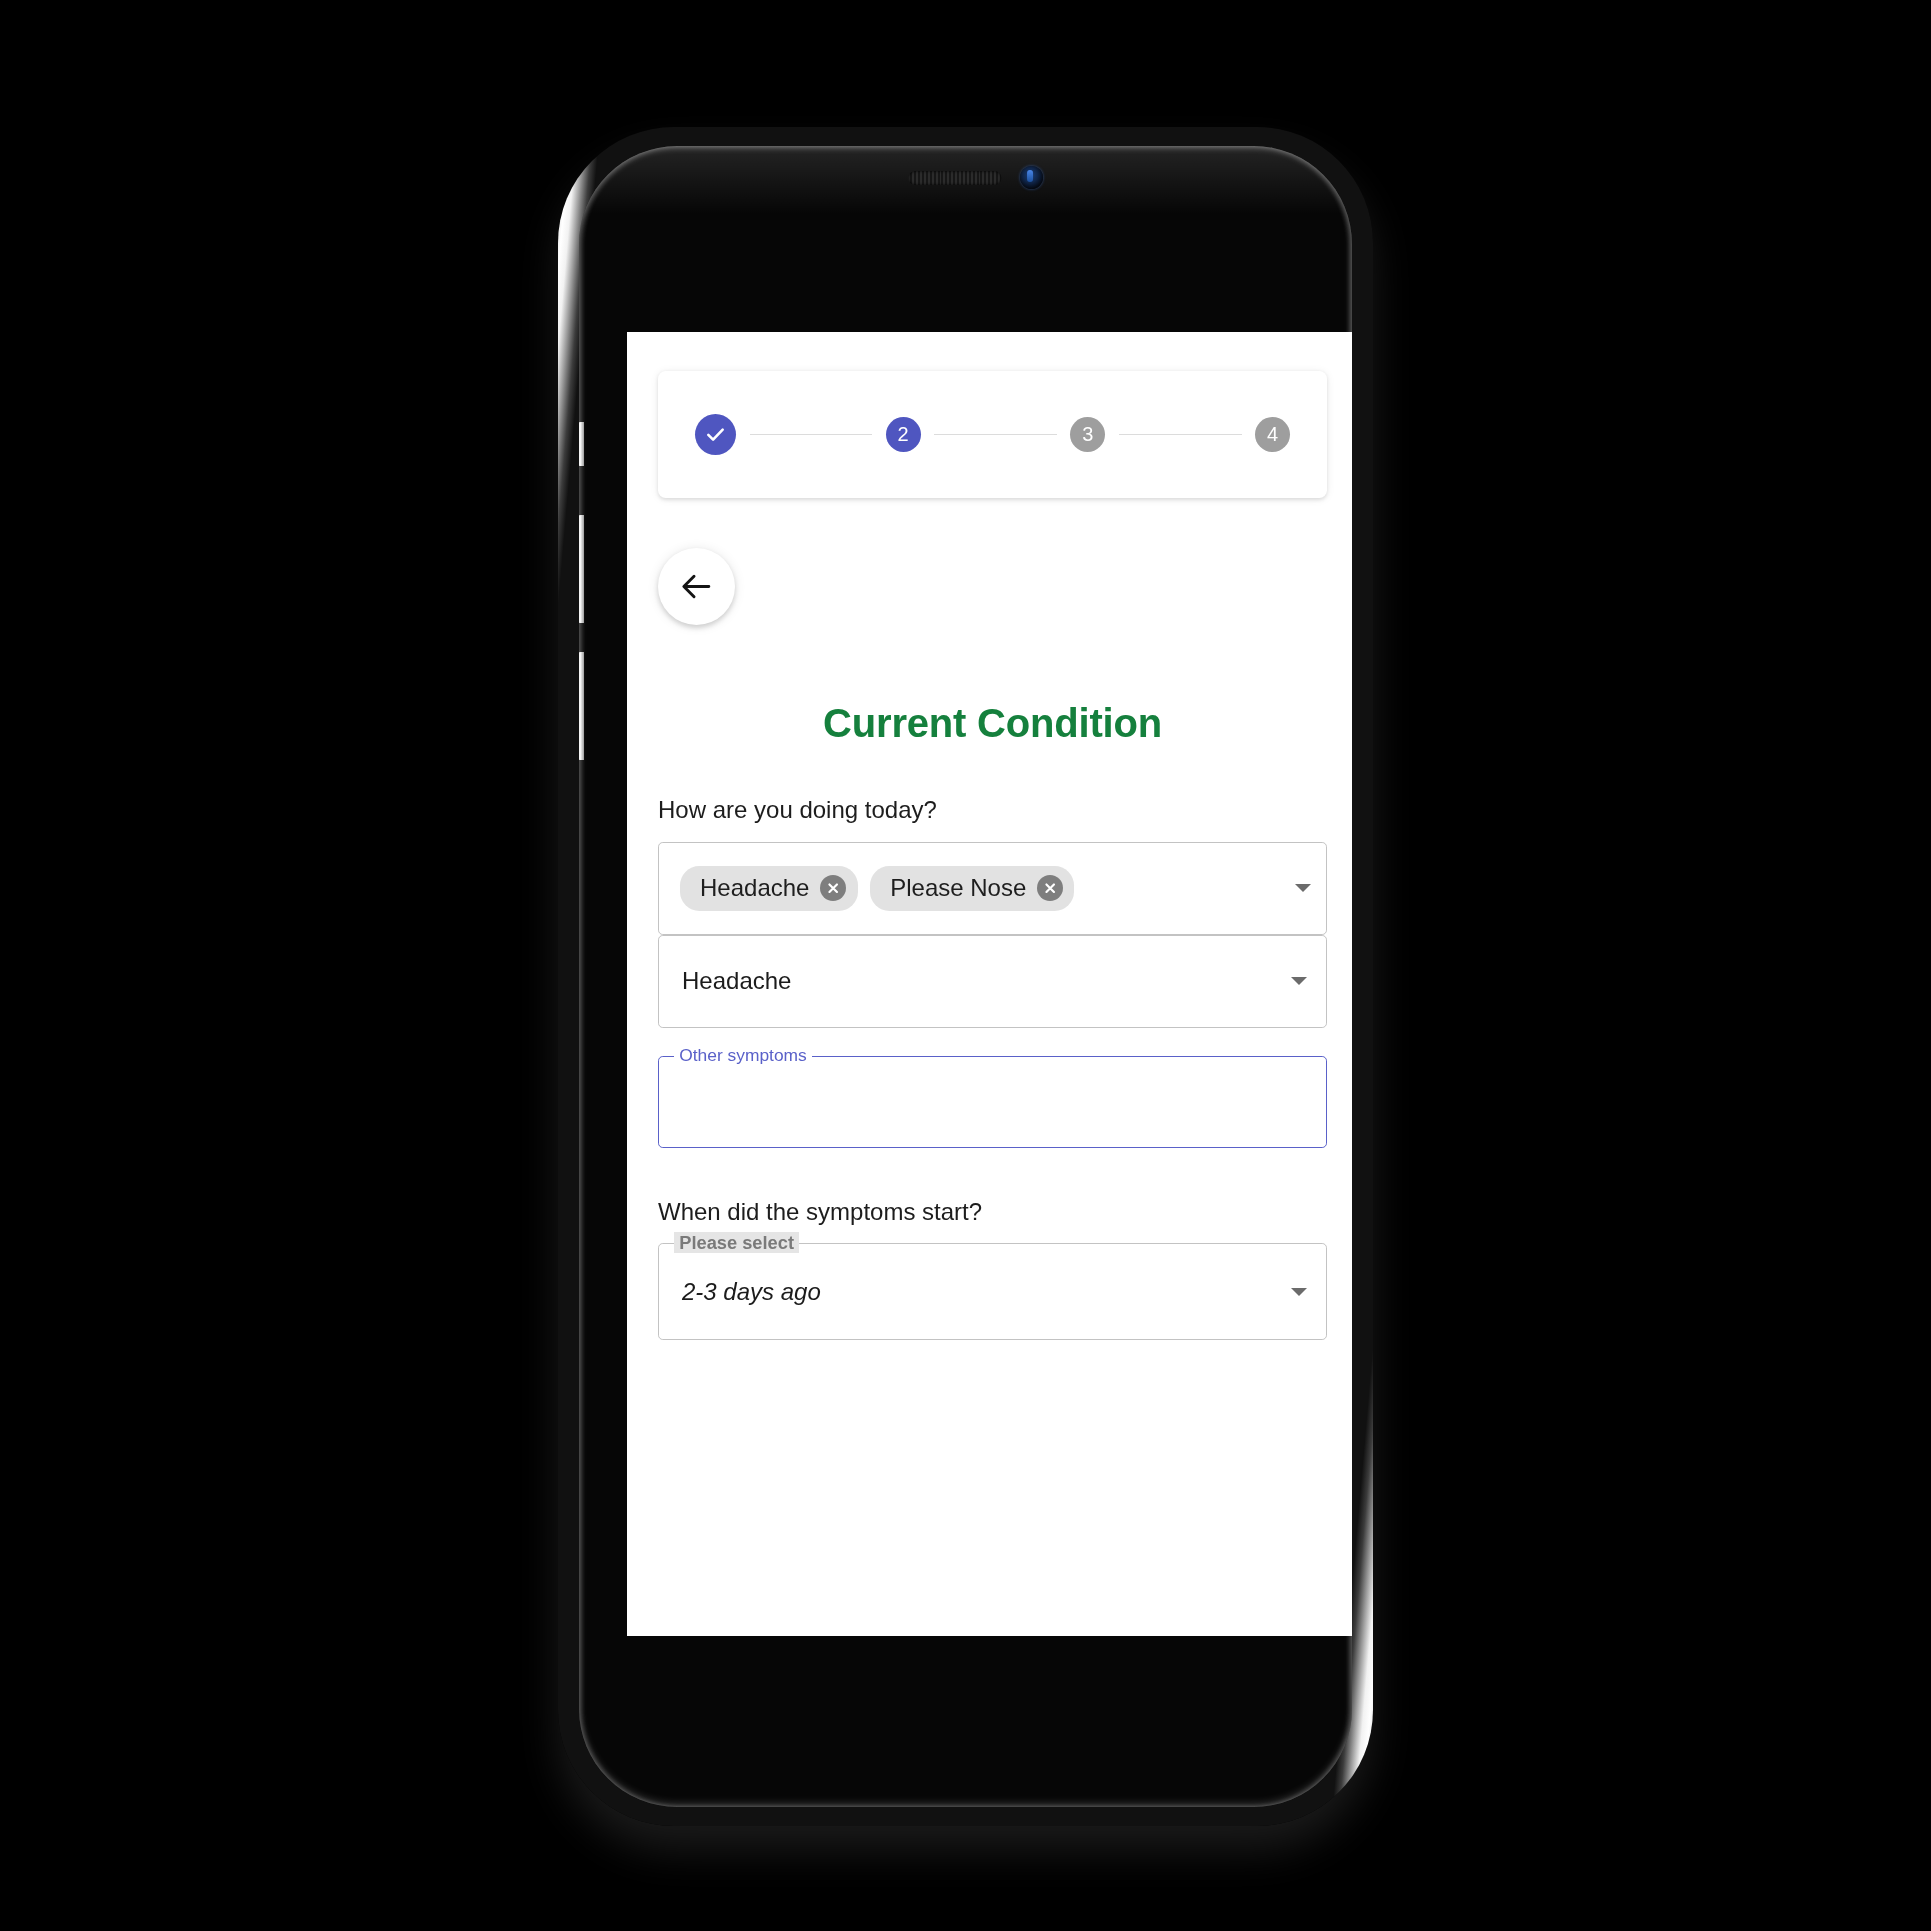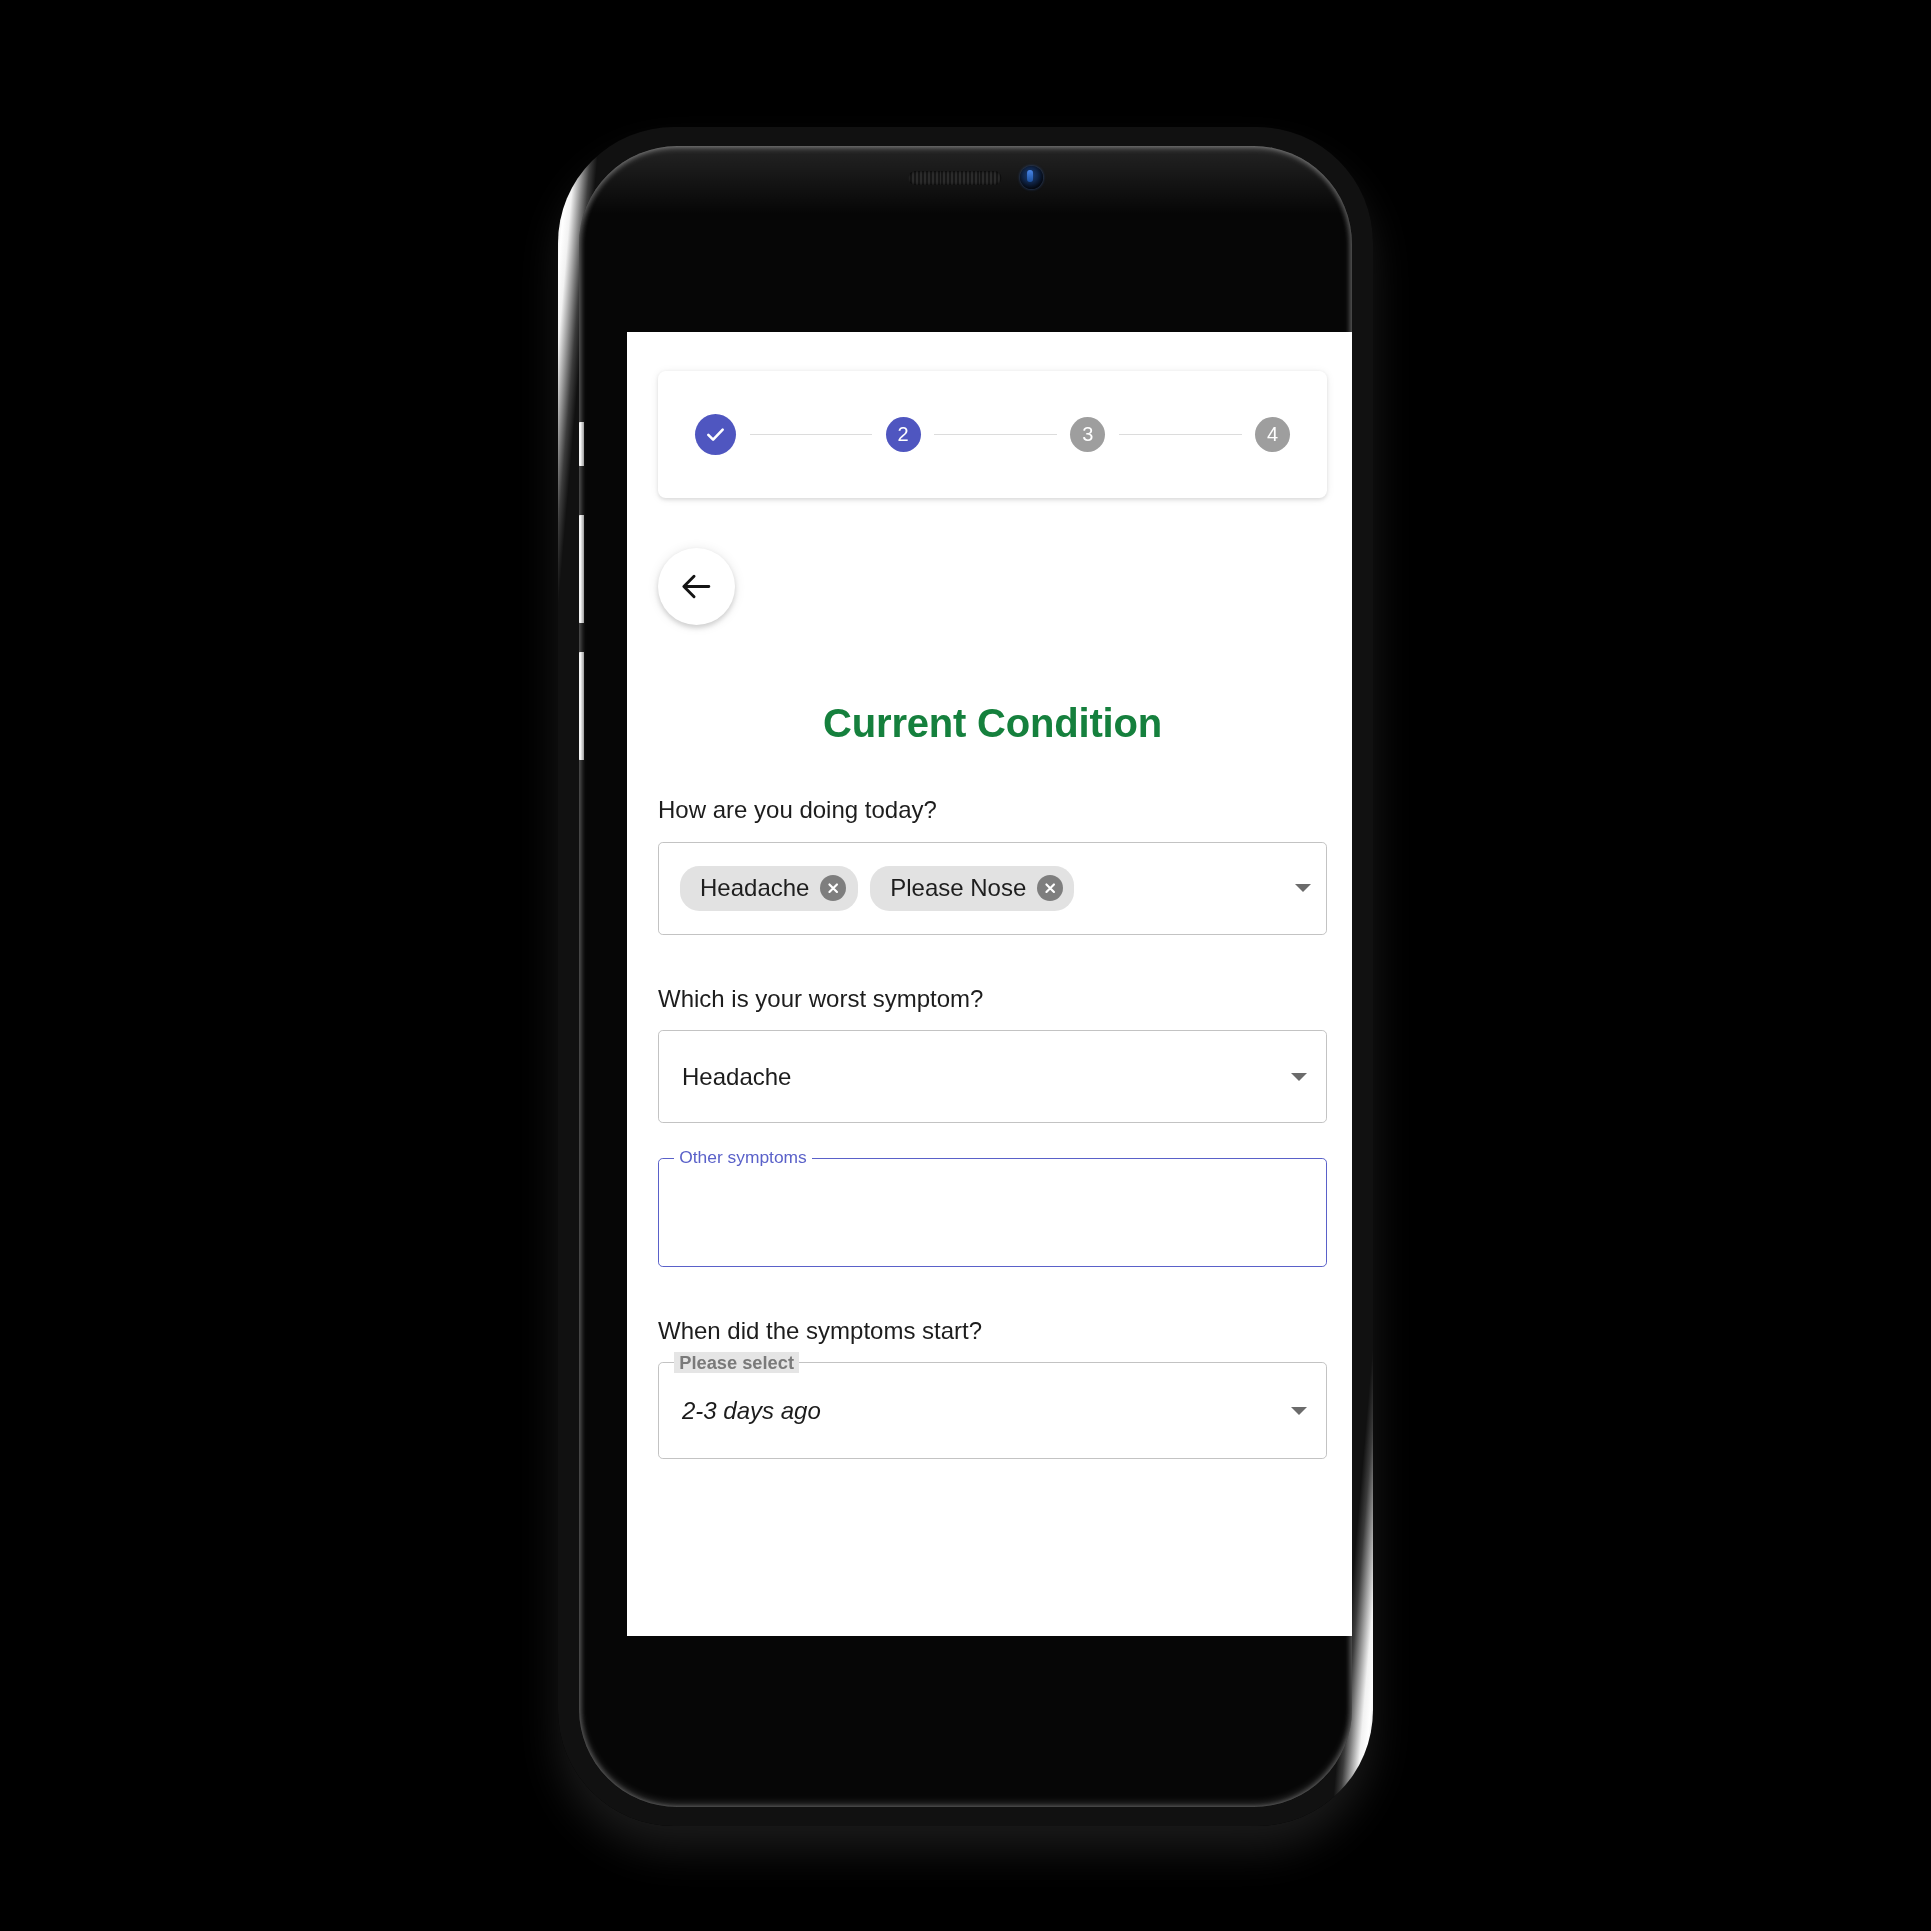--- a/index.html
+++ b/index.html
@@ -173,22 +173,22 @@
     height: 93px;
     display: flex; align-items: center;
     padding: 0 19.3px 0 23px;
     cursor: pointer;
   }
   .select-value { flex: 1 1 auto; font-size: 24px; color: #1c1c1c; }
 
   
   #other-symptoms-wrap {
     position: relative;
-    margin-top: 35px;
-    height: 109px;
+    margin-top: 28px;
+    height: 92px;
   }
   #other-symptoms-outline {
     position: absolute; inset: 0;
     border: 1.9px solid #5a61c9;
     border-radius: 4.8px;
     pointer-events: none;
   }
   #other-symptoms-notch {
     position: absolute;
     left: 16.4px; top: -9.7px;
@@ -300,21 +300,20 @@
                 <svg viewBox="0 0 24 24">
                   <path d="M6.5 6.5l11 11M17.5 6.5l-11 11" stroke="#ffffff" stroke-width="3.2" stroke-linecap="round"></path>
                 </svg>
               </span>
             </span>
 
           </div>
           <span class="caret"></span>
         </div>
 
-        <div class="question-label">Which is your worst symptom?</div>
 
         <div class="select-field">
           <span class="select-value">Headache</span>
           <span class="caret"></span>
         </div>
 
         <div id="other-symptoms-wrap">
           <textarea id="other-symptoms-input" placeholder="" style=""></textarea>
           <div id="other-symptoms-outline"></div>
           <div id="other-symptoms-notch">Other symptoms</div>

